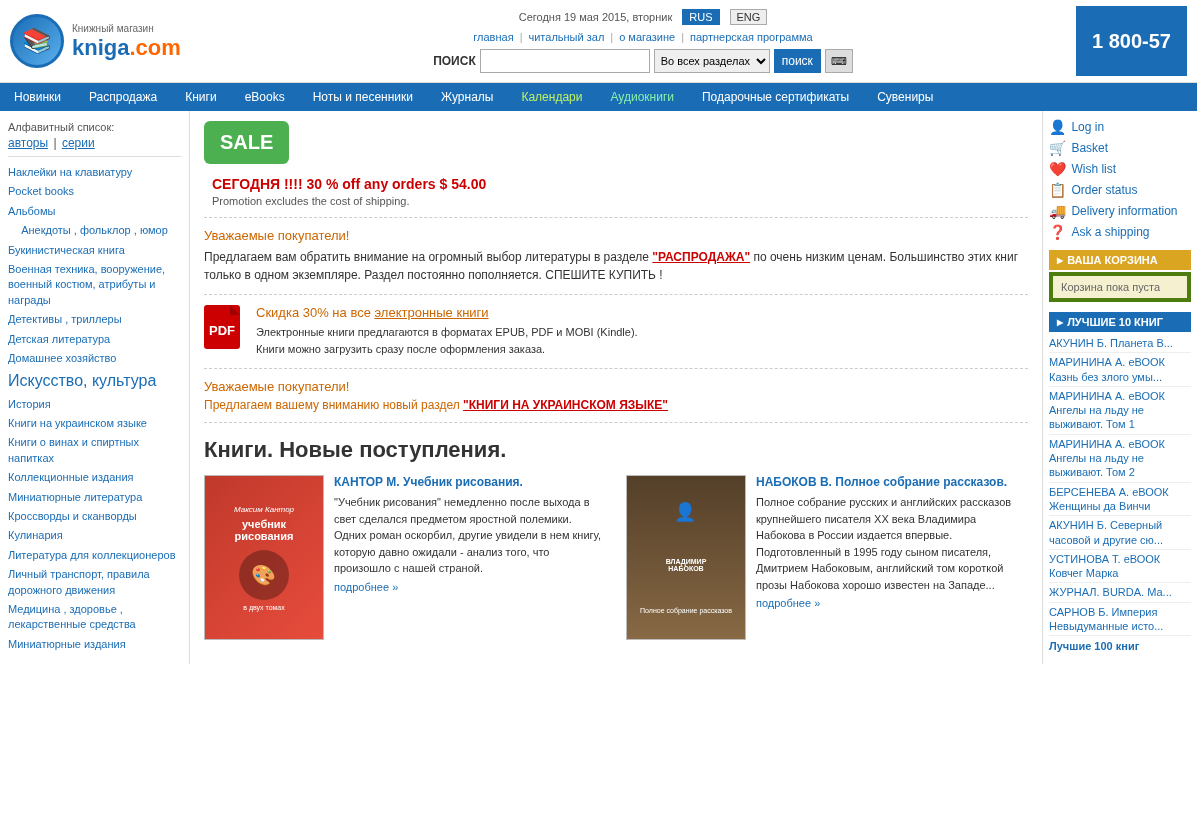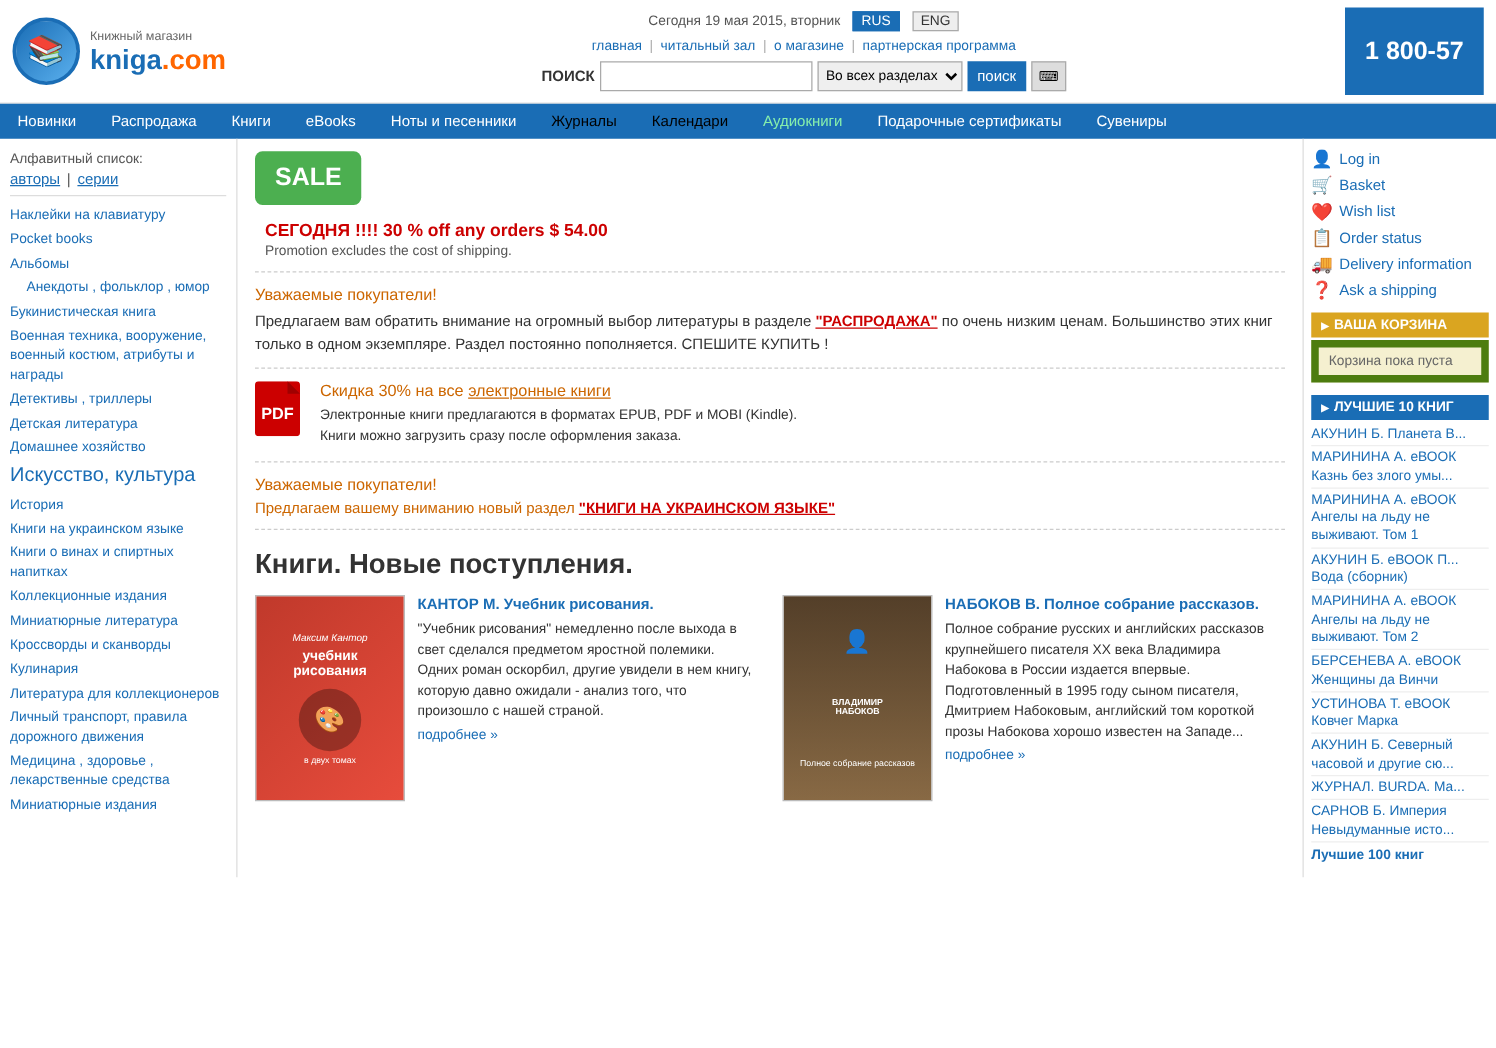--- a/index.html
+++ b/index.html
@@ -47,22 +47,22 @@
 
   <div style="background:#1a6db5; color:#fff; padding:0 16px; display:flex; align-items:center; height:70px; font-size:20px; font-weight:bold; min-width:110px;">1 800-57</div>
 </div>
 
 <nav style="background:#1a6db5; display:flex; align-items:center;">
   <a href="#" style="color:#fff; text-decoration:none; padding:7px 14px; font-size:12px; white-space:nowrap;">Новинки</a>
   <a href="#" style="color:#fff; text-decoration:none; padding:7px 14px; font-size:12px; white-space:nowrap;">Распродажа</a>
   <a href="#" style="color:#fff; text-decoration:none; padding:7px 14px; font-size:12px; white-space:nowrap;">Книги</a>
   <a href="#" style="color:#fff; text-decoration:none; padding:7px 14px; font-size:12px; white-space:nowrap;">eBooks</a>
   <a href="#" style="color:#fff; text-decoration:none; padding:7px 14px; font-size:12px; white-space:nowrap;">Ноты и песенники</a>
-  <a href="#" style="color:#000000; text-decoration:none; padding:7px 14px; font-size:12px; white-space:nowrap;">Журналы</a>
-  <a href="#" style="color:#000000; text-decoration:none; padding:7px 14px; font-size:12px; white-space:nowrap;">Календари</a>
+  <a href="#" style="color:#ffffff; text-decoration:none; padding:7px 14px; font-size:12px; white-space:nowrap;">Журналы</a>
+  <a href="#" style="color:#bef264; text-decoration:none; padding:7px 14px; font-size:12px; white-space:nowrap;">Календари</a>
   <a href="#" style="color:#86efac; text-decoration:none; padding:7px 14px; font-size:12px; white-space:nowrap;">Аудиокниги</a>
   <a href="#" style="color:#fff; text-decoration:none; padding:7px 14px; font-size:12px; white-space:nowrap;">Подарочные сертификаты</a>
   <a href="#" style="color:#fff; text-decoration:none; padding:7px 14px; font-size:12px; white-space:nowrap;">Сувениры</a>
 </nav>
 
 <div style="display:flex; width:100%;">
 
   <div style="width:190px; min-width:190px; padding:10px 8px; border-right:1px solid #ddd;">
     <div style="font-size:11px; color:#555; margin-bottom:3px;">Алфавитный список:</div>
     <div style="font-size:12px; margin-bottom:6px;">
@@ -195,50 +195,47 @@
       <a href="#" style="display:flex; align-items:center; gap:5px; margin-bottom:5px; font-size:12px; color:#1a6db5; text-decoration:none;">
         <span style="font-size:14px;">❓</span>
         <span>Ask a shipping</span>
       </a>
     </div>
 
     <div style="background:#daa520; color:#fff; font-size:11px; font-weight:bold; padding:4px 8px; display:flex; align-items:center; gap:4px; margin-bottom:2px;">
       <span style="font-size:8px;">▶</span>
       <span>ВАША КОРЗИНА</span>
     </div>
-    <div style="background:#f5f0d0; padding:5px 8px; font-size:11px; color:#666; margin-bottom:10px; border:6px solid #4d7c0f;">Корзина пока пуста</div>
+    <div style="background:#f5f0d0; padding:5px 8px; font-size:11px; color:#666; margin-bottom:10px; border:4px solid #4d7c0f;">Корзина пока пуста</div>
 
     <div style="background:#1a6db5; color:#fff; font-size:11px; font-weight:bold; padding:4px 8px; display:flex; align-items:center; gap:4px; margin-bottom:2px;">
       <span style="font-size:8px;">▶</span>
       <span>ЛУЧШИЕ 10 КНИГ</span>
     </div>
     <ul style="list-style:none; padding:0; margin:0;">
       <li style="border-bottom:1px solid #eee; padding:2px 0;">
           <a href="#" style="color:#1a6db5; text-decoration:none; font-size:11px; line-height:1.3; display:block;">АКУНИН Б. Планета В...</a>
         </li>
       <li style="border-bottom:1px solid #eee; padding:2px 0;">
           <a href="#" style="color:#1a6db5; text-decoration:none; font-size:11px; line-height:1.3; display:block;">МАРИНИНА А. еВОOК Казнь без злого умы...</a>
         </li>
       <li style="border-bottom:1px solid #eee; padding:2px 0;">
           <a href="#" style="color:#1a6db5; text-decoration:none; font-size:11px; line-height:1.3; display:block;">МАРИНИНА А. еВОOК Ангелы на льду не выживают. Том 1</a>
         </li>
       <li style="border-bottom:1px solid #eee; padding:2px 0;">
-          <a href="#" style="color:#1a6db5; text-decoration:none; font-size:11px; line-height:1.3; display:block;">АКУНИН Б. еВОOК П... Вода (сборник)</a>
-        </li>
-      <li style="border-bottom:1px solid #eee; padding:2px 0;">
           <a href="#" style="color:#1a6db5; text-decoration:none; font-size:11px; line-height:1.3; display:block;">МАРИНИНА А. еВОOК Ангелы на льду не выживают. Том 2</a>
         </li>
       <li style="border-bottom:1px solid #eee; padding:2px 0;">
           <a href="#" style="color:#1a6db5; text-decoration:none; font-size:11px; line-height:1.3; display:block;">БЕРСЕНЕВА А. еВОOК Женщины да Винчи</a>
         </li>
       <li style="border-bottom:1px solid #eee; padding:2px 0;">
+          <a href="#" style="color:#1a6db5; text-decoration:none; font-size:11px; line-height:1.3; display:block;">АКУНИН Б. Северный часовой и другие сю...</a>
+        </li>
+      <li style="border-bottom:1px solid #eee; padding:2px 0;">
           <a href="#" style="color:#1a6db5; text-decoration:none; font-size:11px; line-height:1.3; display:block;">УСТИНОВА Т. еВОOК Ковчег Марка</a>
-        </li>
-      <li style="border-bottom:1px solid #eee; padding:2px 0;">
-          <a href="#" style="color:#1a6db5; text-decoration:none; font-size:11px; line-height:1.3; display:block;">АКУНИН Б. Северный часовой и другие сю...</a>
         </li>
       <li style="border-bottom:1px solid #eee; padding:2px 0;">
           <a href="#" style="color:#1a6db5; text-decoration:none; font-size:11px; line-height:1.3; display:block;">ЖУРНАЛ. BURDA. Ма...</a>
         </li>
       <li style="border-bottom:1px solid #eee; padding:2px 0;">
           <a href="#" style="color:#1a6db5; text-decoration:none; font-size:11px; line-height:1.3; display:block;">САРНОВ Б. Империя Невыдуманные исто...</a>
         </li>
     </ul>
     <a href="#" style="display:block; color:#1a6db5; text-decoration:none; font-size:11px; padding:4px 0; font-weight:bold;">Лучшие 100 книг</a>
   </div>

